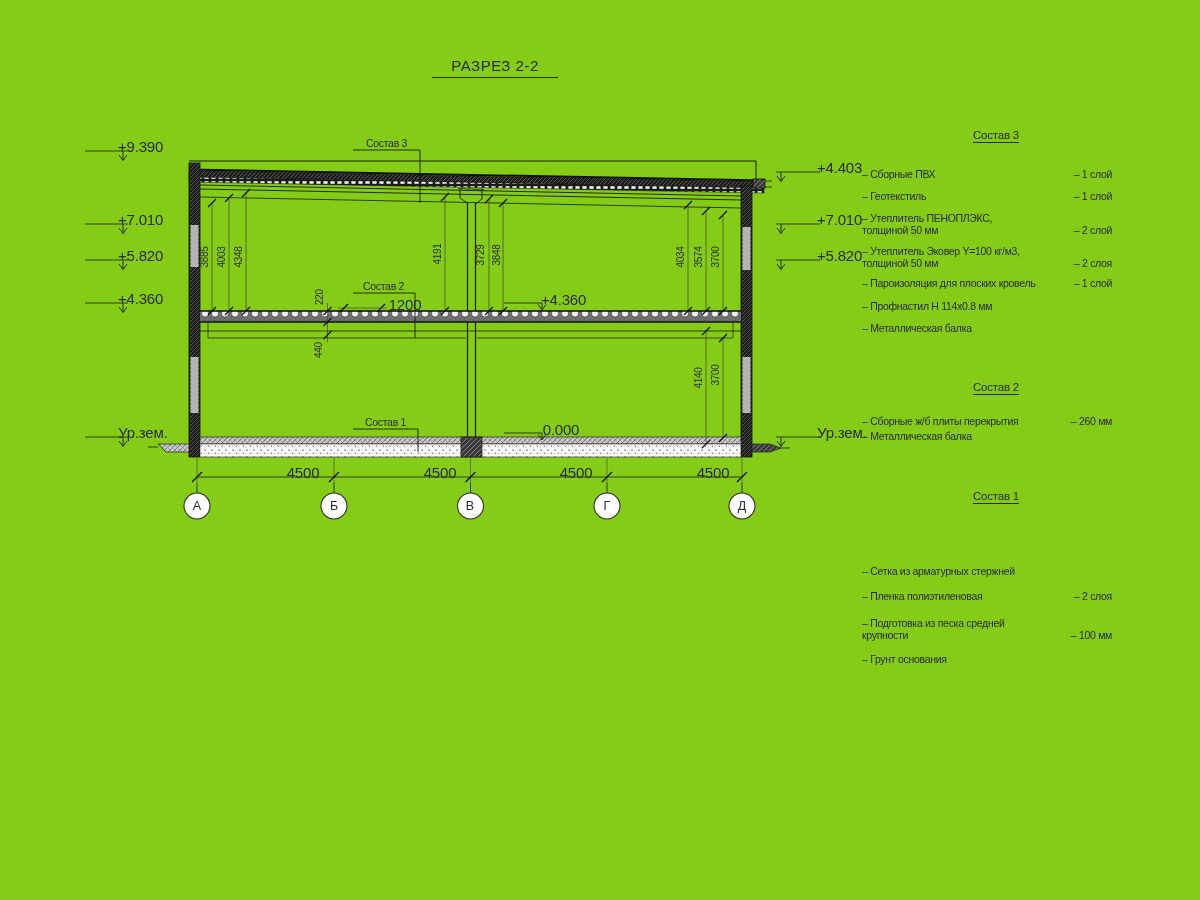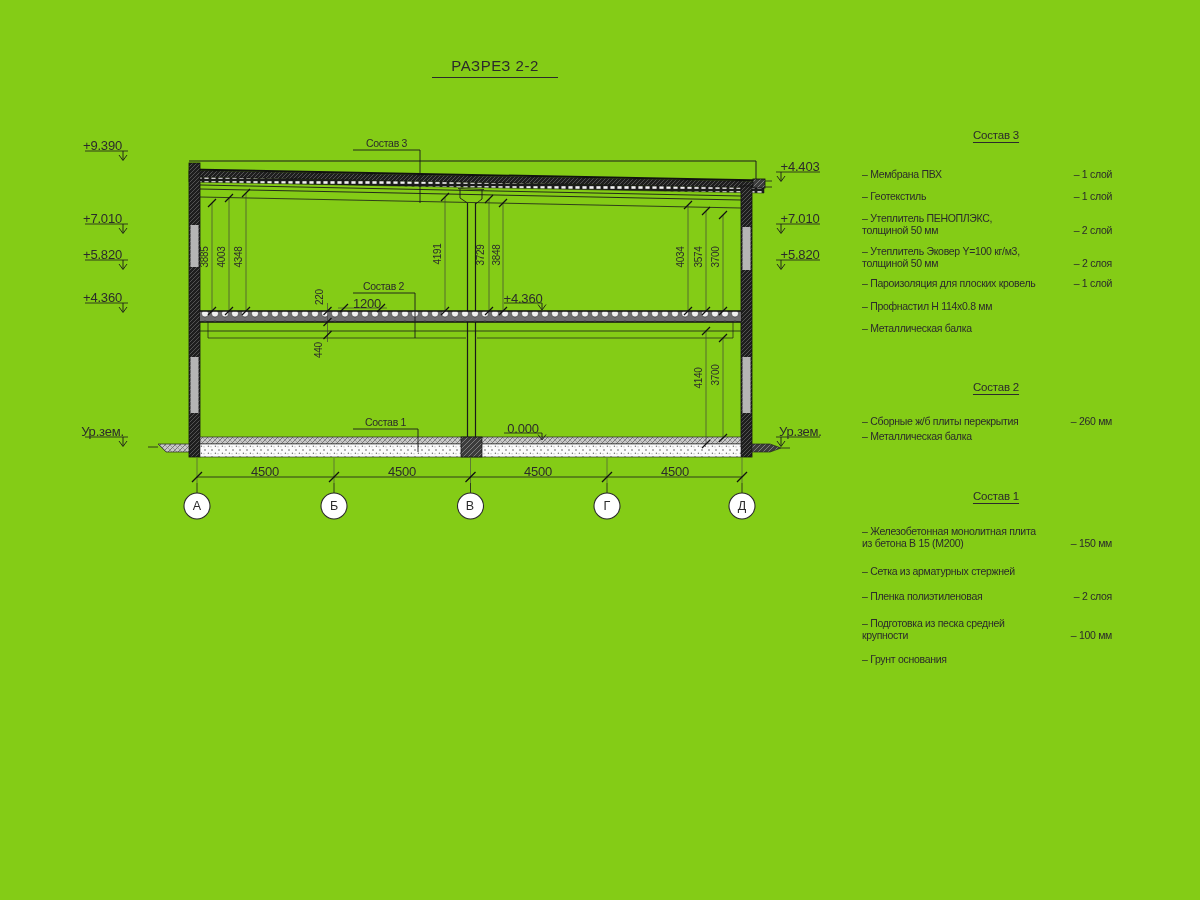--- a/index.html
+++ b/index.html
@@ -1,20 +1,20 @@
 <!DOCTYPE html>
 <html><head>
 <meta charset="utf-8">
 <style>
   html,body{margin:0;padding:0;background:#fff;}
   body{width:1200px;height:900px;position:relative;overflow:hidden;
        font-family:"Liberation Sans",sans-serif;color:#2b2b2b;}
   .sheet{position:absolute;inset:0;background:#84cc16;}
   svg{position:absolute;left:0;top:0;}
-  .lbl{position:absolute;font-size:13px;letter-spacing:-0.2px;white-space:nowrap;}
+  .lbl{position:absolute;font-size:15px;letter-spacing:-0.2px;white-space:nowrap;margin-left:38px;}
   .c{text-align:center;}
   .vdim{position:absolute;width:44px;height:12px;font-size:10px;text-align:center;
         transform:rotate(-90deg);letter-spacing:-0.3px;}
   .axis{position:absolute;width:26px;text-align:center;font-size:12.5px;}
   .ttl{position:absolute;left:432px;top:57px;width:126px;text-align:center;font-size:15px;
        letter-spacing:0.5px;border-bottom:1.3px solid #2b2b2b;padding-bottom:3px;}
   .ldr{position:absolute;width:67px;text-align:center;font-size:10.5px;letter-spacing:-0.3px;}
   .pnl-title{position:absolute;left:872px;width:248px;text-align:center;font-size:11.5px;
        text-decoration:underline;text-underline-offset:3px;letter-spacing:-0.2px;}
   .row{position:absolute;left:862px;width:250px;display:flex;justify-content:space-between;
@@ -210,21 +210,21 @@
 <div class="axis" style="left:457px;top:499px">В</div>
 <div class="axis" style="left:594px;top:499px">Г</div>
 <div class="axis" style="left:729px;top:499px">Д</div>
 
 <div class="ldr" style="left:353px;top:137px">Состав 3</div>
 <div class="ldr" style="left:350px;top:280px">Состав 2</div>
 <div class="ldr" style="left:352px;top:416px">Состав 1</div>
 
 <div class="pnl-title" style="top:129px">Состав 3</div>
 <div class="row" style="top:168px">
-  <span class="nm">– Мембрана ПВХ</span>
+  <span class="nm">– Сборные ПВХ</span>
   <span class="q">– 1 слой</span>
 </div>
 <div class="row" style="top:190px">
   <span class="nm">– Геотекстиль</span>
   <span class="q">– 1 слой</span>
 </div>
 <div class="row" style="top:212px">
   <span class="nm">– Утеплитель ПЕНОПЛЭКС,
 толщиной 50 мм</span>
   <span class="q">– 2 слой</span>
@@ -251,25 +251,20 @@
 <div class="row" style="top:415px">
   <span class="nm">– Сборные ж/б плиты перекрытия</span>
   <span class="q">– 260 мм</span>
 </div>
 <div class="row" style="top:430px">
   <span class="nm">– Металлическая балка</span>
   <span class="q"></span>
 </div>
 
 <div class="pnl-title" style="top:490px">Состав 1</div>
-<div class="row" style="top:525px">
-  <span class="nm">– Железобетонная  монолитная плита
-из бетона В 15 (М200)</span>
-  <span class="q">– 150 мм</span>
-</div>
 <div class="row" style="top:565px">
   <span class="nm">– Сетка из арматурных стержней</span>
   <span class="q"></span>
 </div>
 <div class="row" style="top:590px">
   <span class="nm">– Пленка полиэтиленовая</span>
   <span class="q">– 2 слоя</span>
 </div>
 <div class="row" style="top:617px">
   <span class="nm">– Подготовка из песка средней

